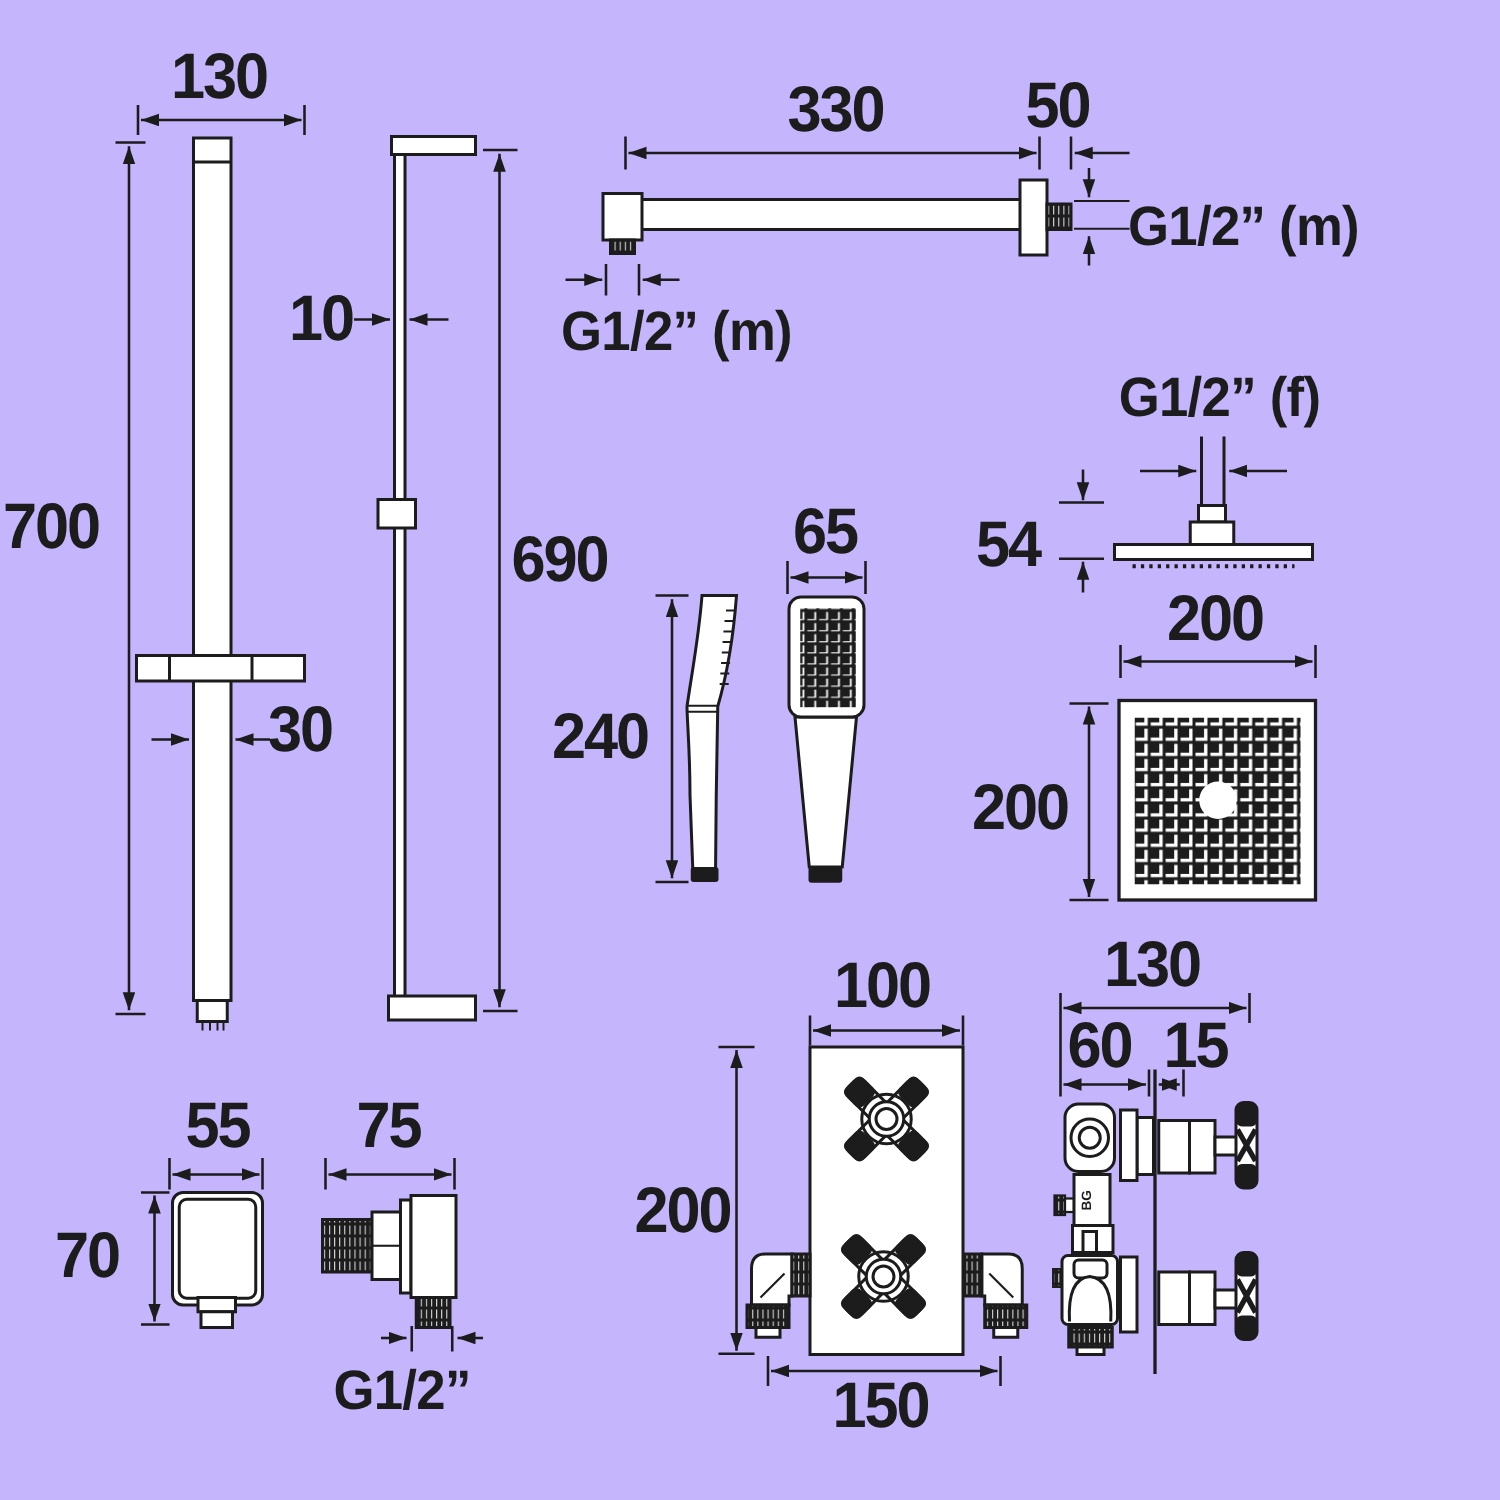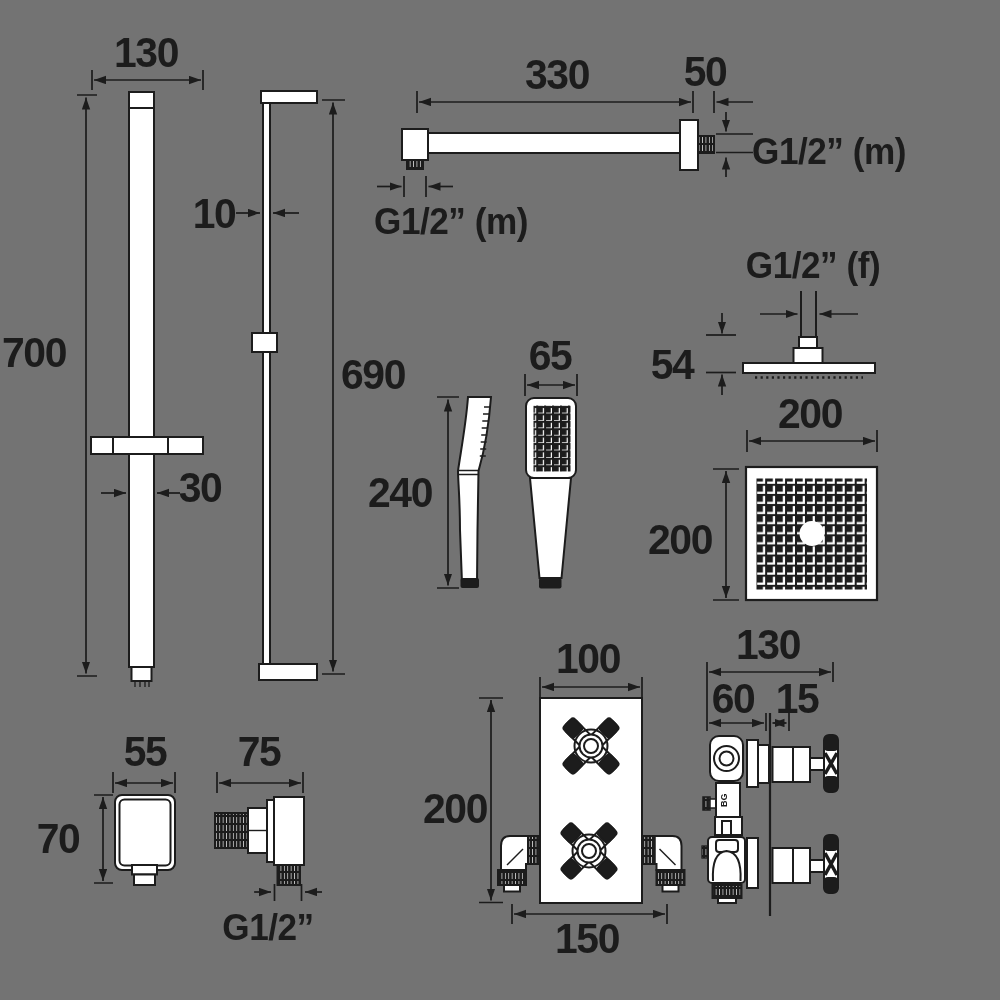--- a/index.html
+++ b/index.html
@@ -1,16 +1,16 @@
 <!DOCTYPE html>
 <html><head>
 <meta charset="utf-8">
 <style>
   html,body{margin:0;padding:0;background:#ffffff;}
-  #canvas{position:relative;width:1000px;height:1000px;background:#737373;overflow:hidden;
+  #canvas{position:relative;width:1000px;height:1000px;background:#c4b5fd;overflow:hidden;
           font-family:"Liberation Sans",sans-serif;}
   #art{position:absolute;left:0;top:0;}
   .lbl{position:absolute;transform:translate(-50%,-50%) scaleX(.95);color:#1c1c1c;
        font-weight:700;white-space:nowrap;line-height:1;}
   .num{font-size:43px;letter-spacing:-1.5px;}
   .thr{font-size:37px;letter-spacing:-0.5px;}
 </style>
 </head>
 <body>
 

